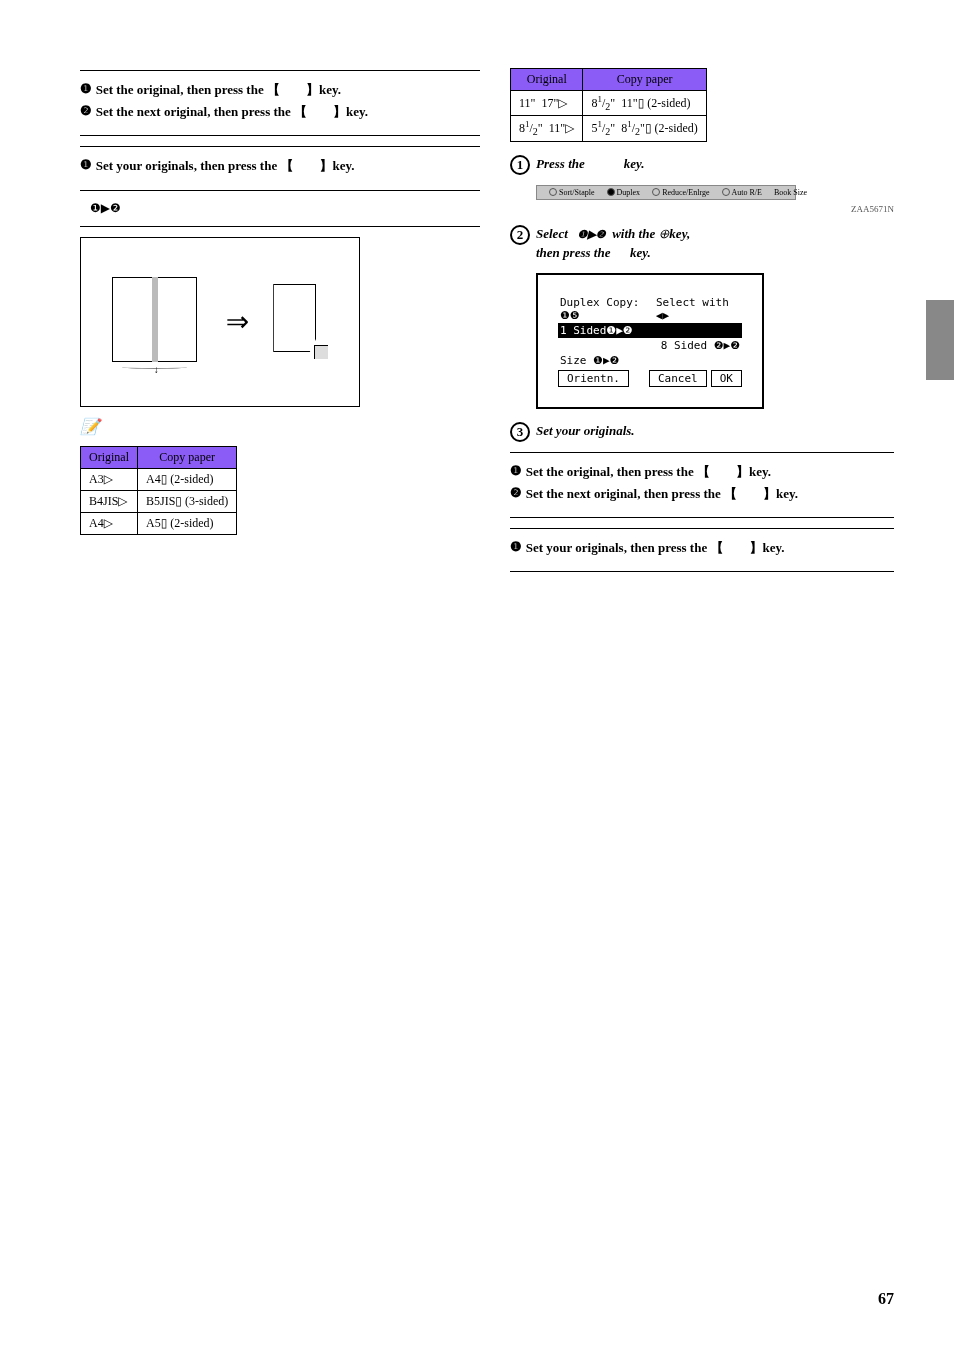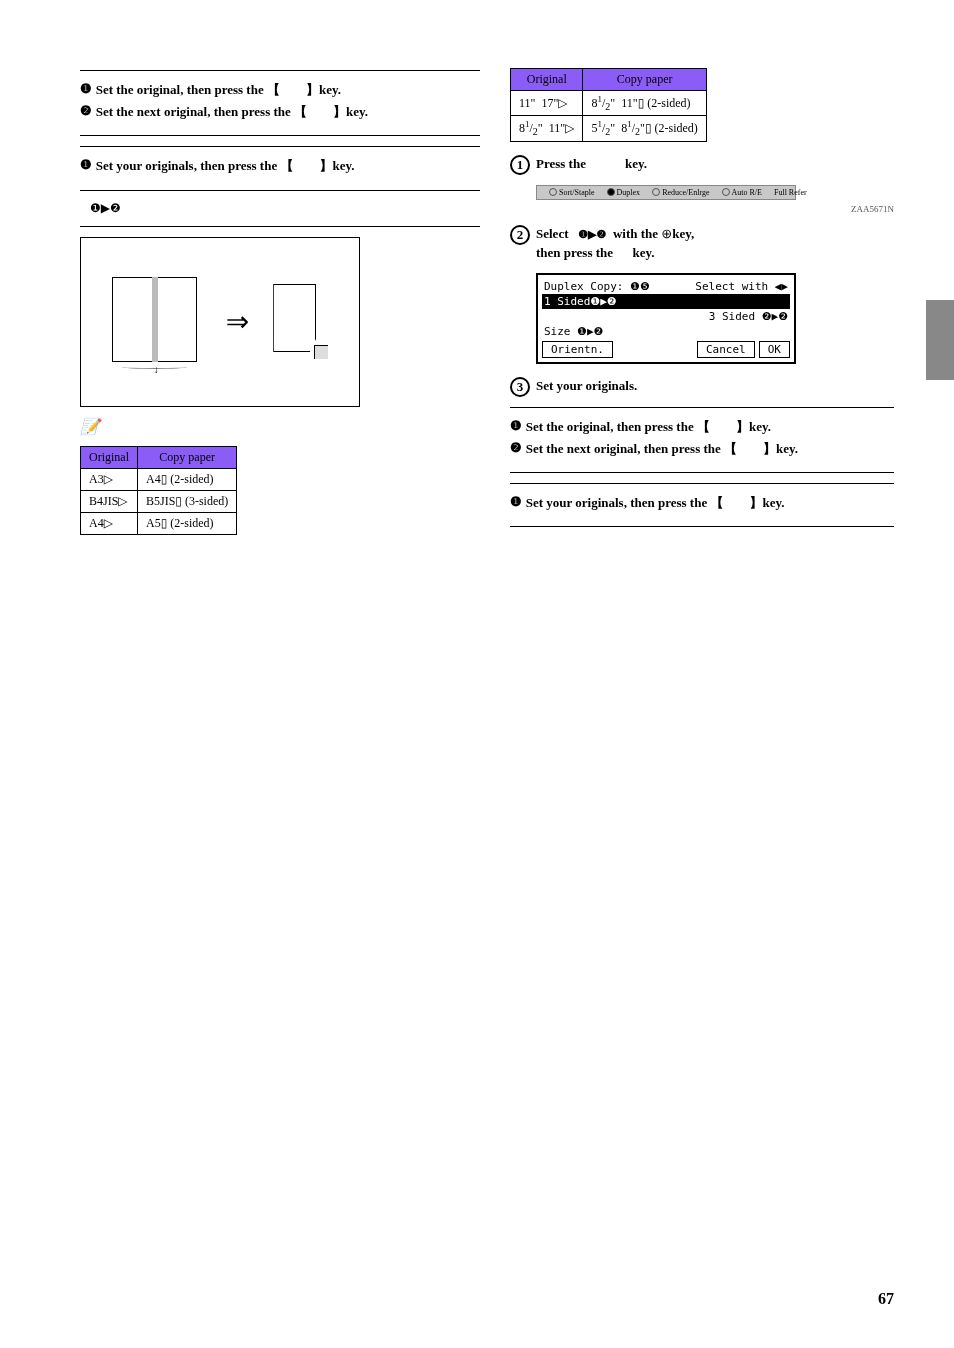--- a/index.html
+++ b/index.html
@@ -72,20 +72,21 @@
       border-radius: 50%;
       font-weight: bold;
       font-size: 13px;
       flex-shrink: 0;
       margin-right: 6px;
       margin-top: 1px;
     }
     .big-step-text {
       font-weight: bold;
       line-height: 1.5;
+      font-style: italic;
     }
 
     
     .copy-table {
       border-collapse: collapse;
       margin: 8px 0;
       font-size: 12px;
     }
     .copy-table td, .copy-table th {
       border: 1px solid #000;
@@ -94,25 +95,25 @@
     }
     .copy-table th {
       font-weight: normal;
       background: #8b5cf6;
     }
 
     
     .dialog-box {
       border: 2px solid #000;
       background: #fff;
-      padding: 4px;
+      padding: 20px;
       font-size: 11px;
       font-family: monospace;
       margin: 6px 0;
-      width: 260px;
+      width: 228px;
     }
     .dialog-row {
       display: flex;
       justify-content: space-between;
       padding: 1px 2px;
     }
     .dialog-row-highlight {
       background: #000;
       color: #fff;
     }
@@ -324,41 +325,41 @@
           </span>
           <span class="toolbar-label">
             <span class="radio-dot radio-filled"></span> Duplex
           </span>
           <span class="toolbar-label">
             <span class="radio-dot"></span> Reduce/Enlrge
           </span>
           <span class="toolbar-label">
             <span class="radio-dot"></span> Auto R/E
           </span>
-          <span class="toolbar-label">Full Refer</span>
+          <span class="toolbar-label">Book Size</span>
         </div>
         <span class="img-label">ZAA5671N</span>
       </div>
 
       <div class="big-step" style="margin-top:10px;">
         <div class="circle-num">2</div>
         <div class="big-step-text">Select&nbsp;&nbsp;&nbsp;<span style="font-size:11px;">❶▶❷</span>&nbsp;&nbsp;with the <span style="font-weight:normal;">⊕</span>key,<br>then press the&nbsp;&nbsp;&nbsp;&nbsp;&nbsp;&nbsp;key.</div>
       </div>
 
       <div class="dialog-box" style="margin-left:26px;">
         <div class="dialog-row">
           <span>Duplex Copy: ❶❺</span>
           <span>Select with ◀▶</span>
         </div>
         <div class="dialog-row dialog-row-highlight">
           <span>1 Sided❶▶❷</span>
         </div>
         <div class="dialog-row">
           <span>&nbsp;&nbsp;&nbsp;&nbsp;&nbsp;&nbsp;&nbsp;&nbsp;&nbsp;&nbsp;&nbsp;&nbsp;&nbsp;&nbsp;&nbsp;</span>
-          <span>3 Sided ❷▶❷</span>
+          <span>8 Sided ❷▶❷</span>
         </div>
         <div class="dialog-row">
           <span>Size ❶▶❷</span>
         </div>
         <div style="display:flex; justify-content:space-between; margin-top:2px;">
           <div class="dialog-btn">Orientn.</div>
           <div style="display:flex; gap:4px;">
             <div class="dialog-btn">Cancel</div>
             <div class="dialog-btn">OK</div>
           </div>

